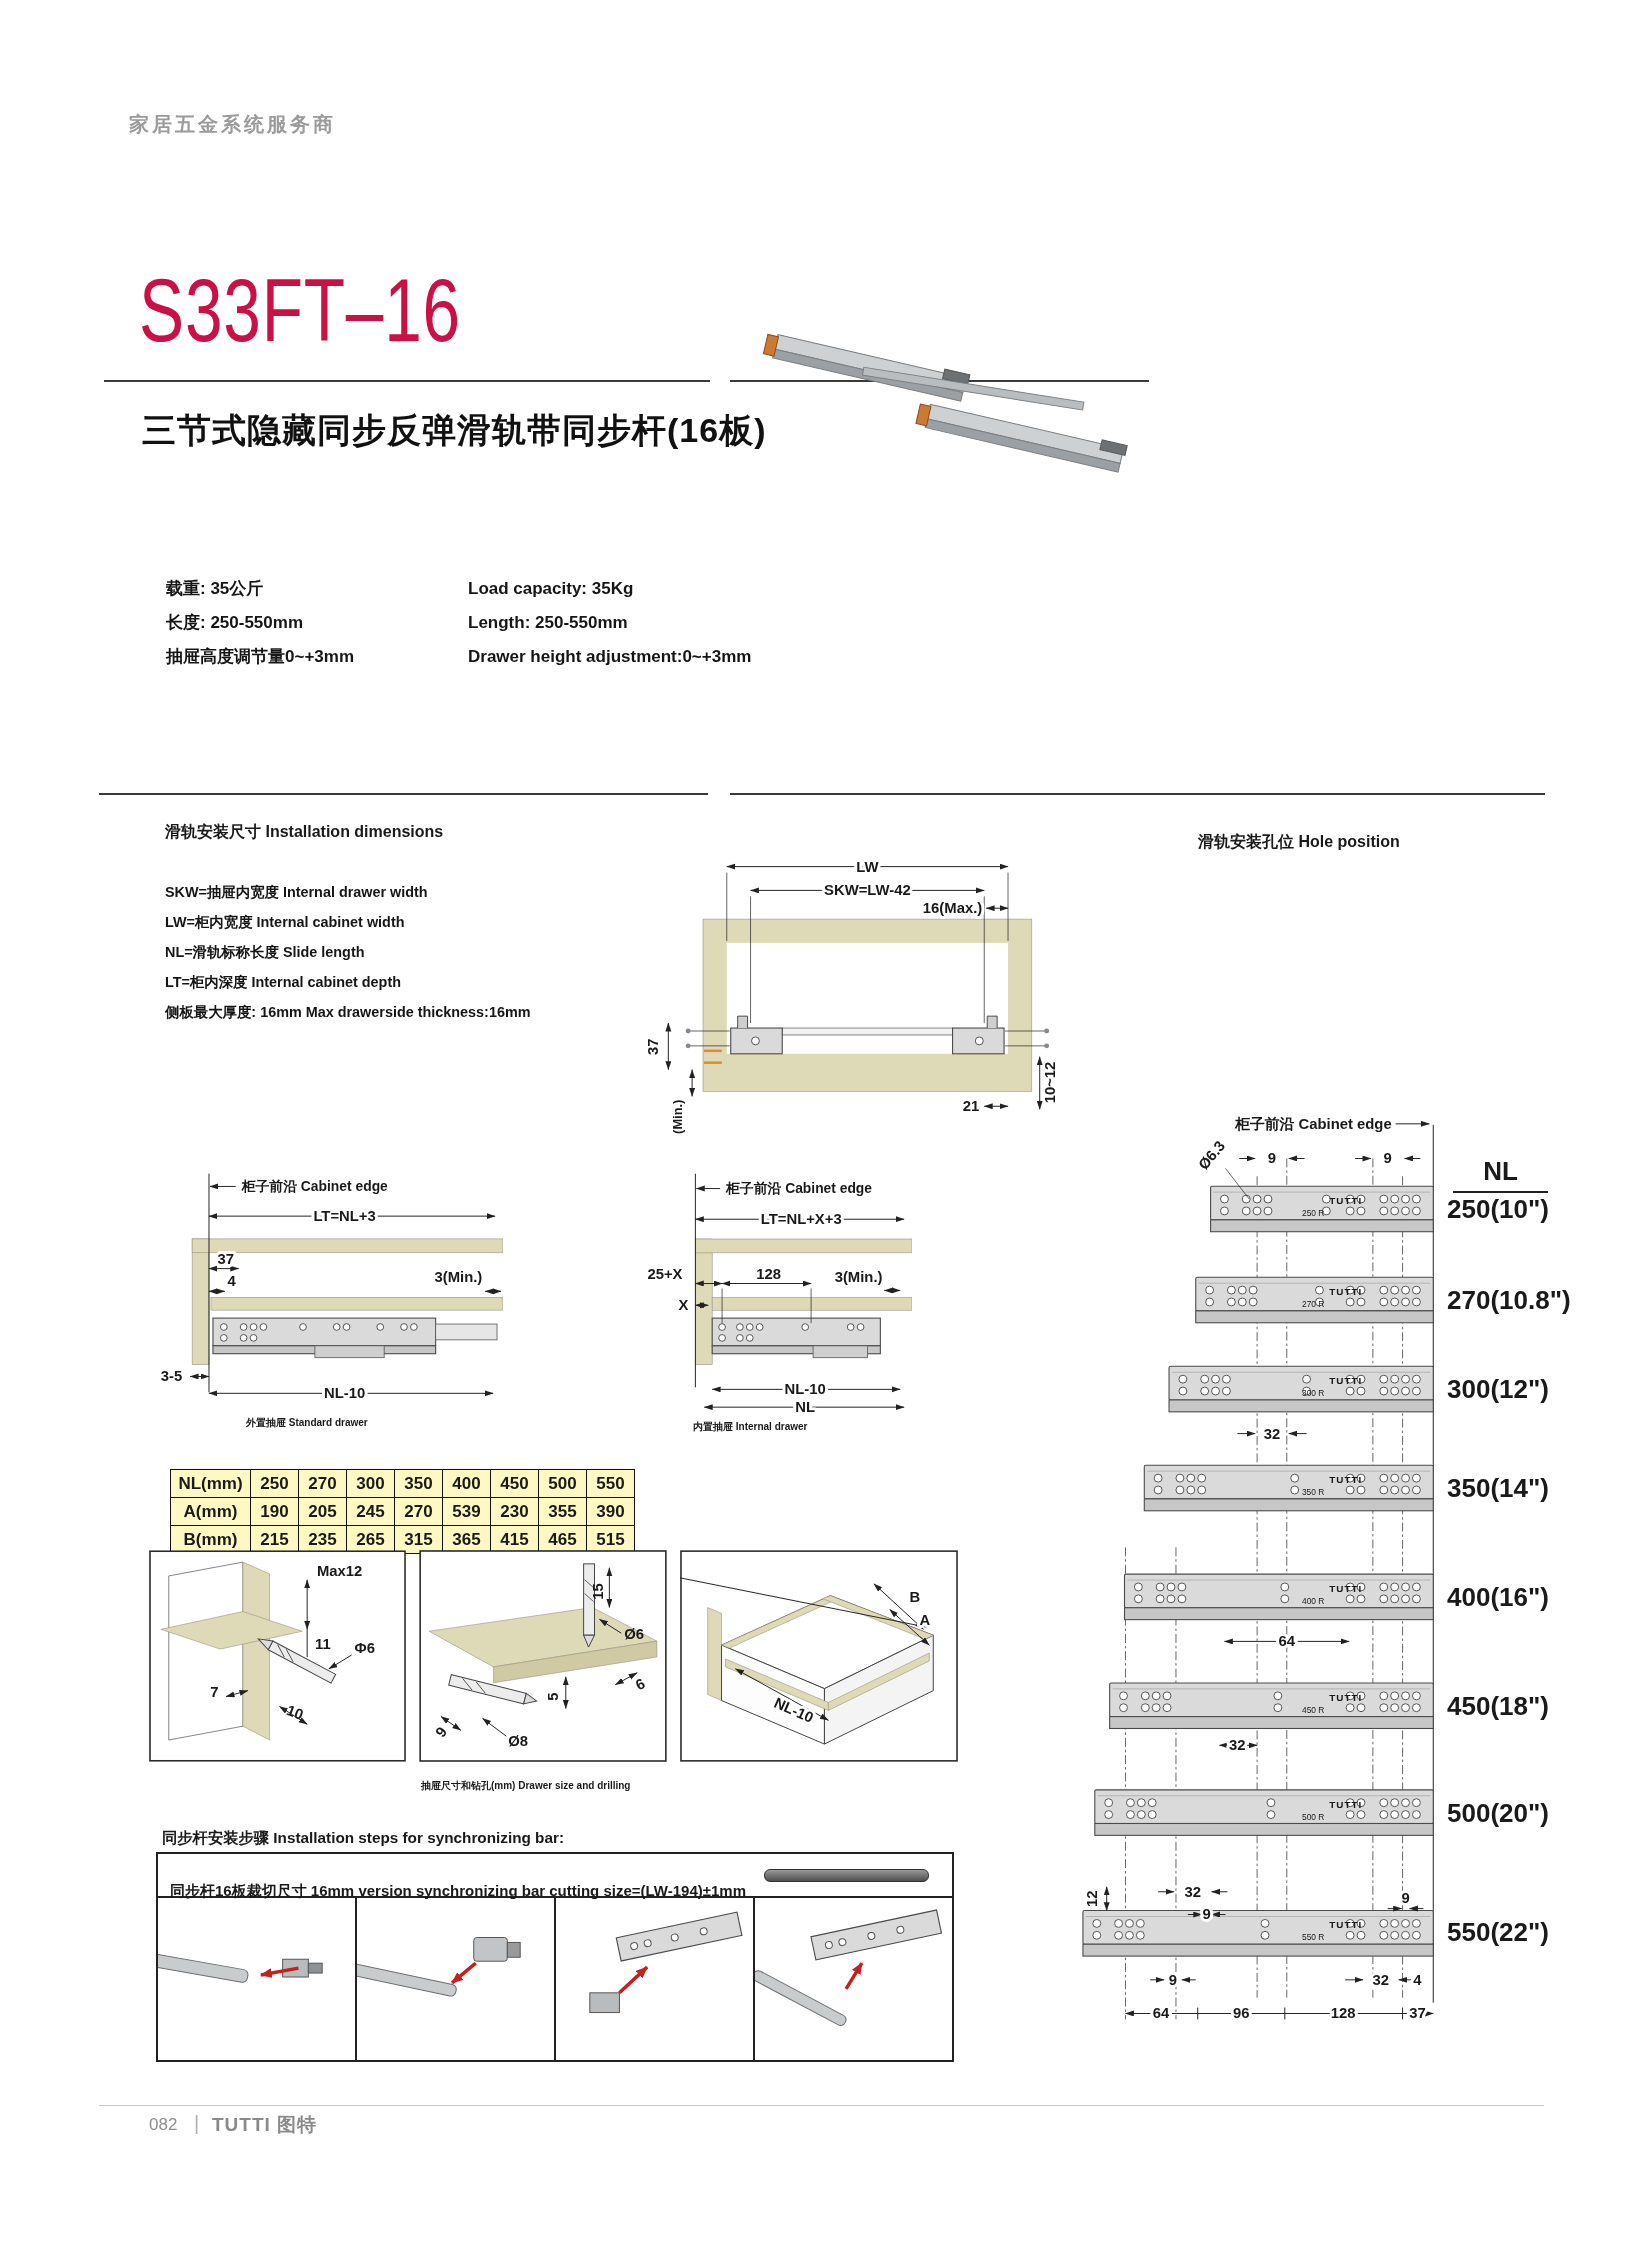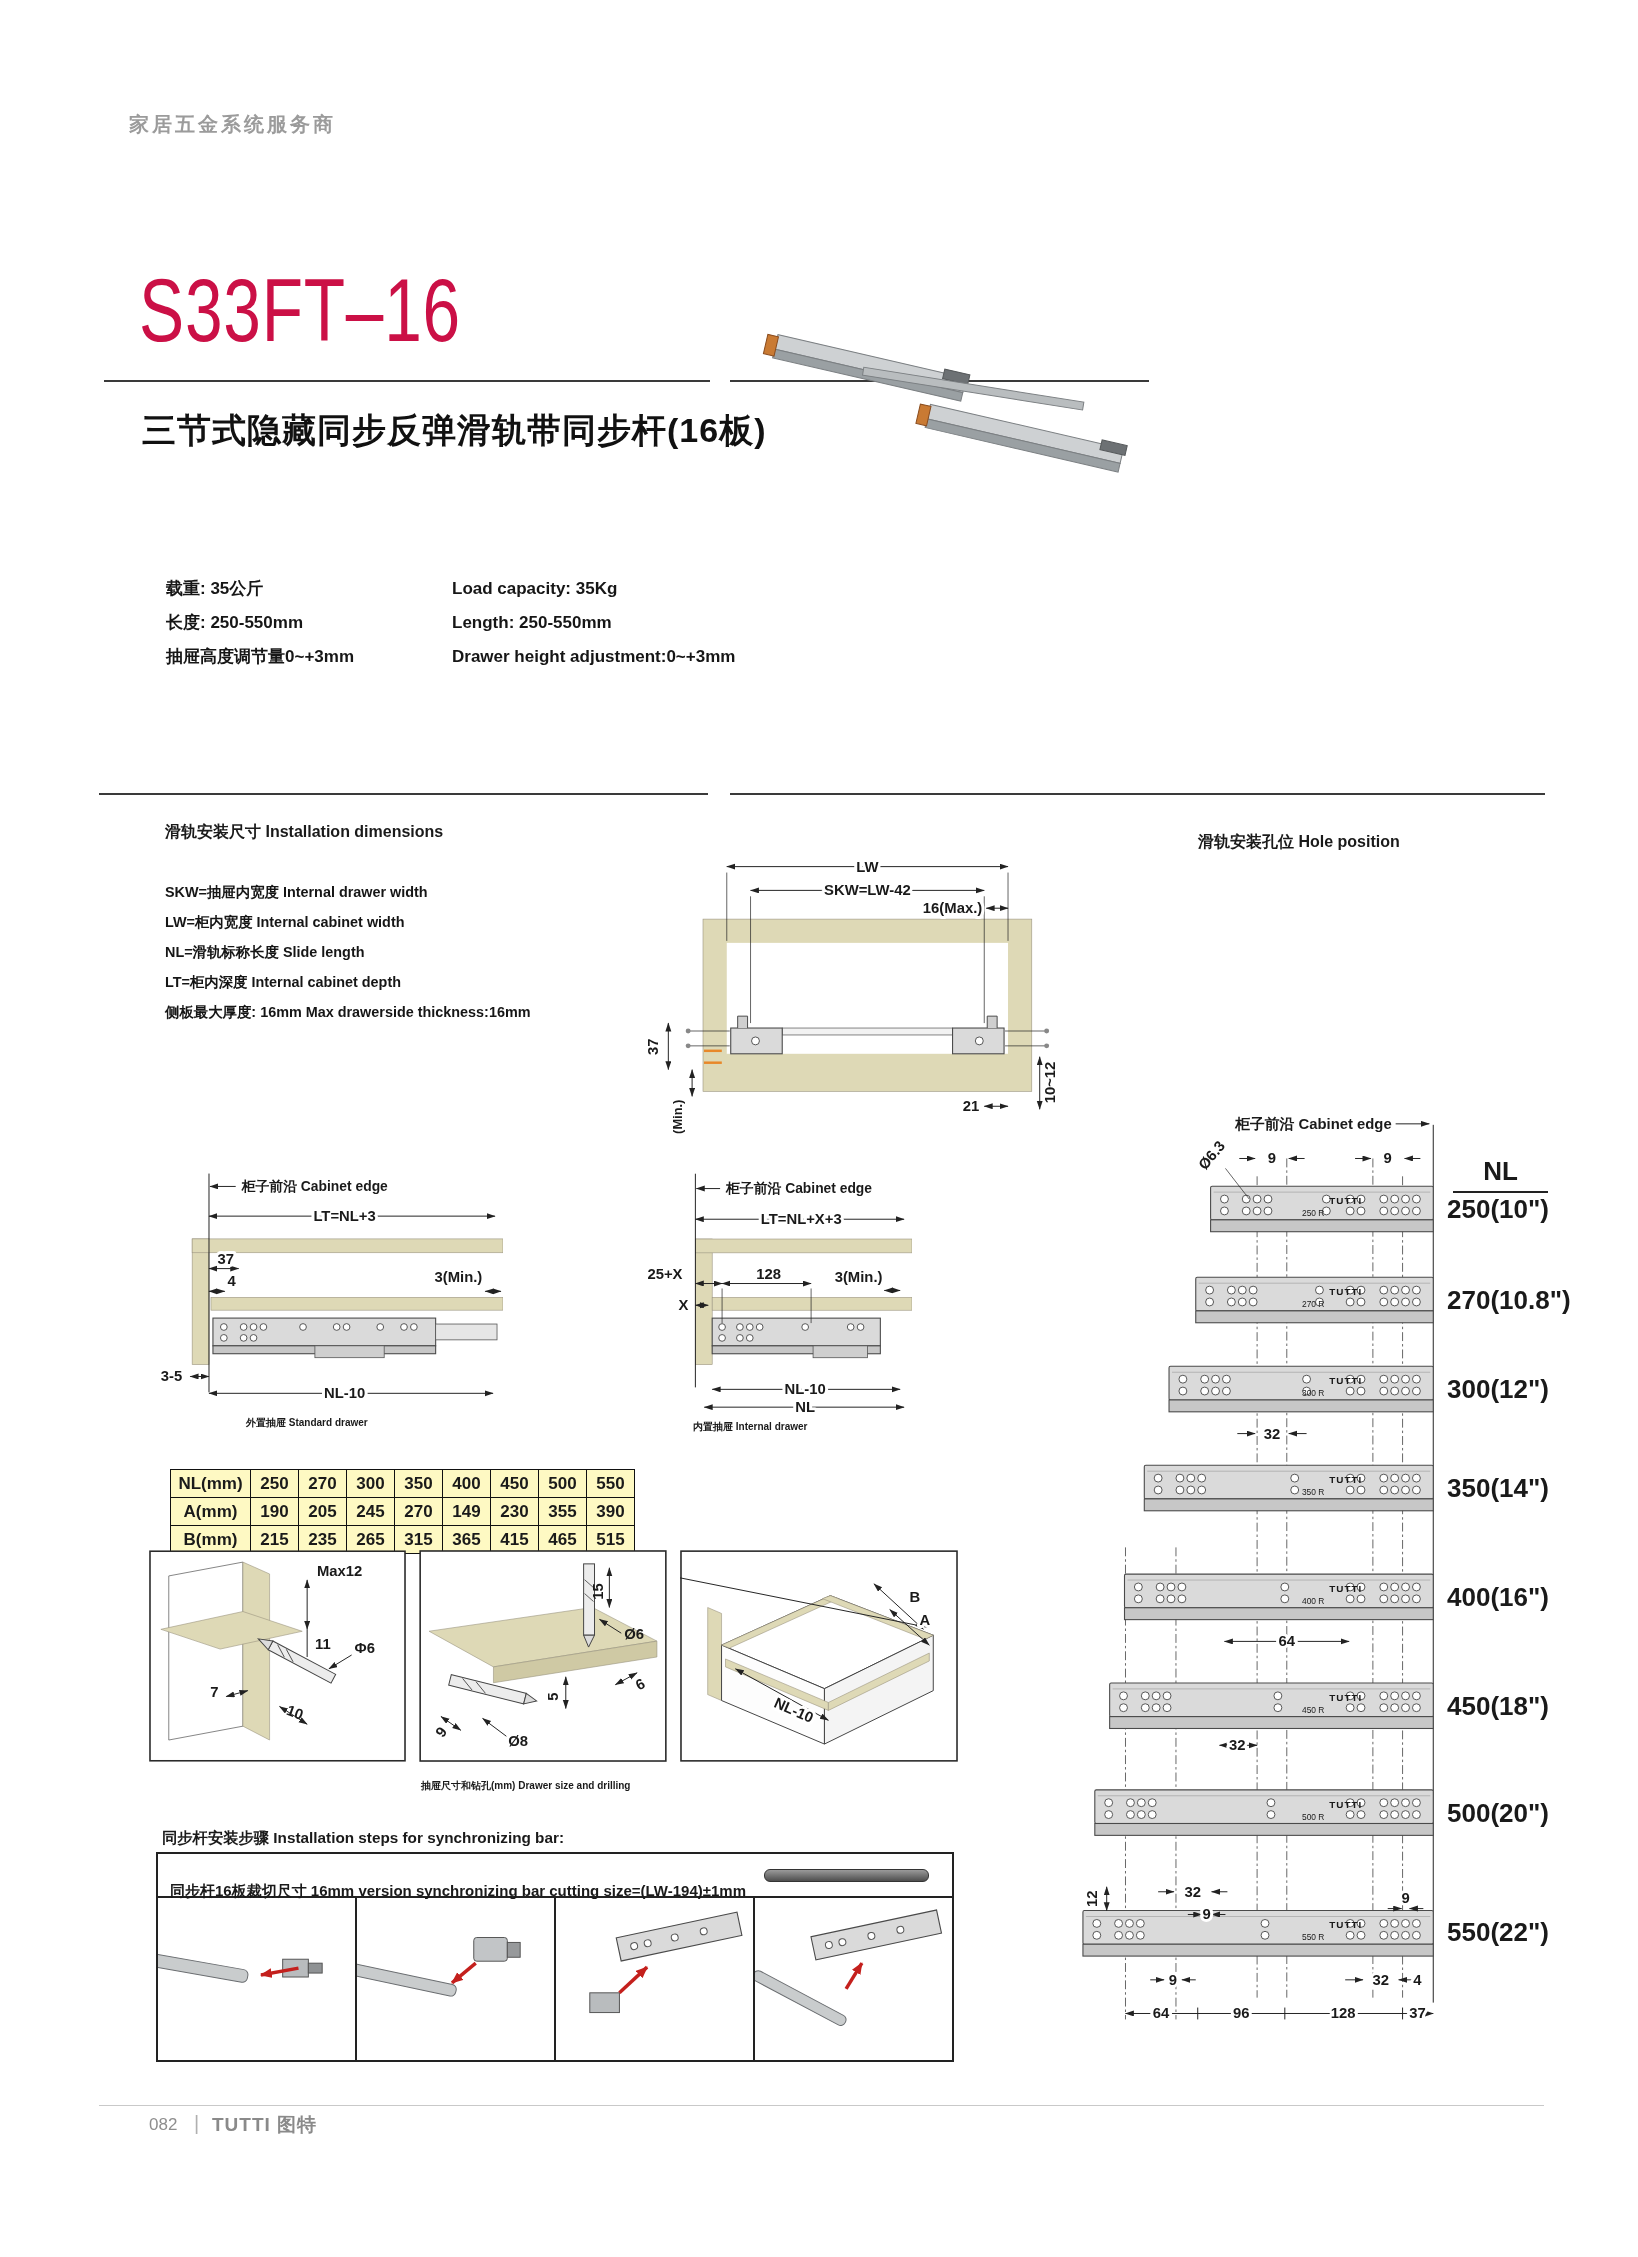--- a/index.html
+++ b/index.html
@@ -72,21 +72,21 @@
   </div>
   <div class="rule" style="left:104px;top:380px;width:606px"></div>
   <div class="rule" style="left:730px;top:380px;width:419px"></div>
   <div class="abs sub-cn" style="left:142px;top:408px">三节式隐藏同步反弹滑轨带同步杆(16板)</div>
 
   <div class="abs" style="left:166px;top:572px">
     <div class="spec-line">载重: 35公斤</div>
     <div class="spec-line">长度: 250-550mm</div>
     <div class="spec-line">抽屉高度调节量0~+3mm</div>
   </div>
-  <div class="abs" style="left:452px;top:572px">
+  <div class="abs" style="left:468px;top:572px">
     <div class="spec-line">Load capacity: 35Kg</div>
     <div class="spec-line">Length: 250-550mm</div>
     <div class="spec-line">Drawer height adjustment:0~+3mm</div>
   </div>
 
   <svg class="abs" style="left:743px;top:307px" width="406" height="208" viewBox="0 0 410 210">
     <g transform="rotate(13 120 70)">
       <rect x="28" y="48" width="195" height="15" fill="#ced1d3" stroke="#7b7f82"></rect>
       <rect x="28" y="63" width="195" height="9" fill="#9aa0a3" stroke="#7b7f82"></rect>
       <rect x="18" y="50" width="11" height="20" fill="#c97a33" stroke="#8a4c1e"></rect>
@@ -254,21 +254,21 @@
           <td>450</td>
       <td>500</td>
           <td>550</td>
     </tr>
     <tr>
       <td class="lbl">A(mm)</td>
       <td>190</td>
           <td>205</td>
       <td>245</td>
           <td>270</td>
-      <td>149</td>
+      <td>539</td>
           <td>230</td>
       <td>355</td>
           <td>390</td>
     </tr>
     <tr>
       <td class="lbl">B(mm)</td>
       <td>215</td>
           <td>235</td>
       <td>265</td>
           <td>315</td>

